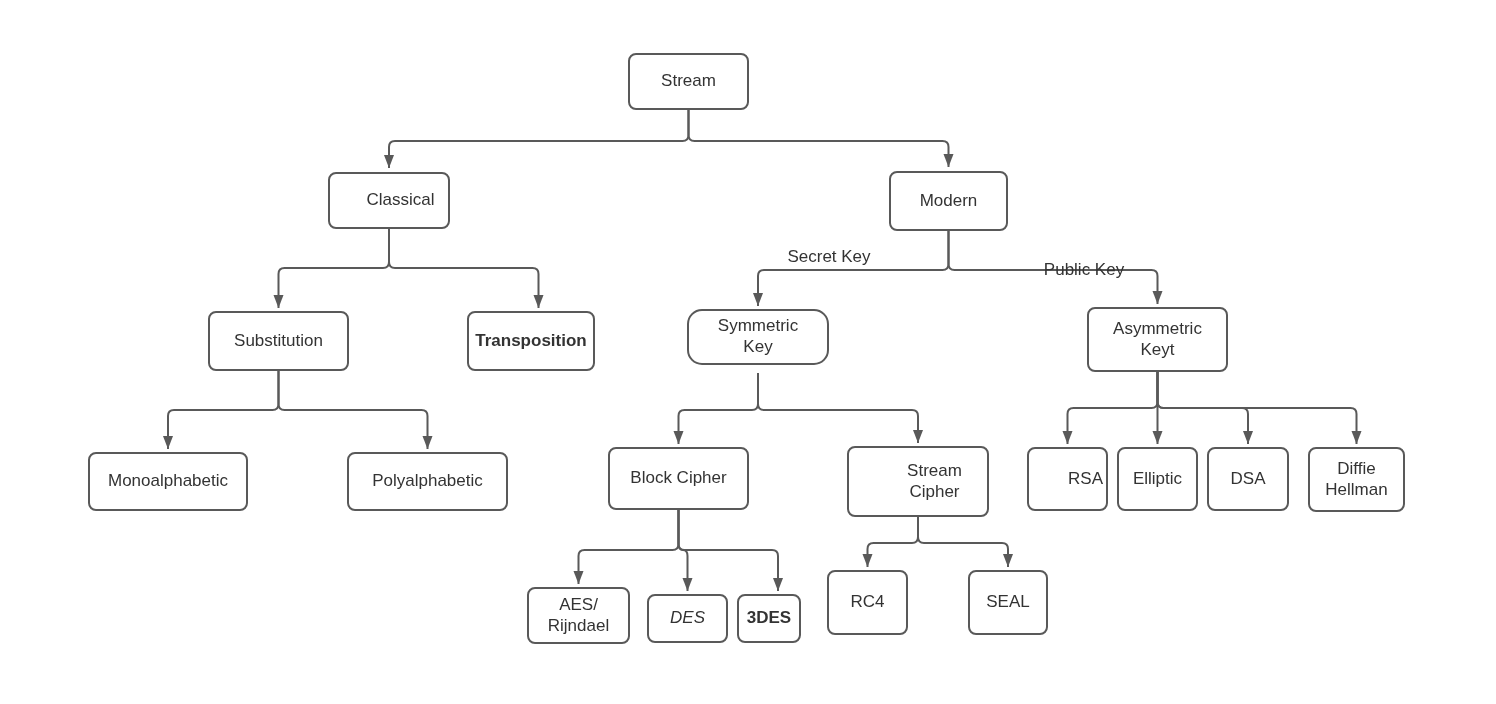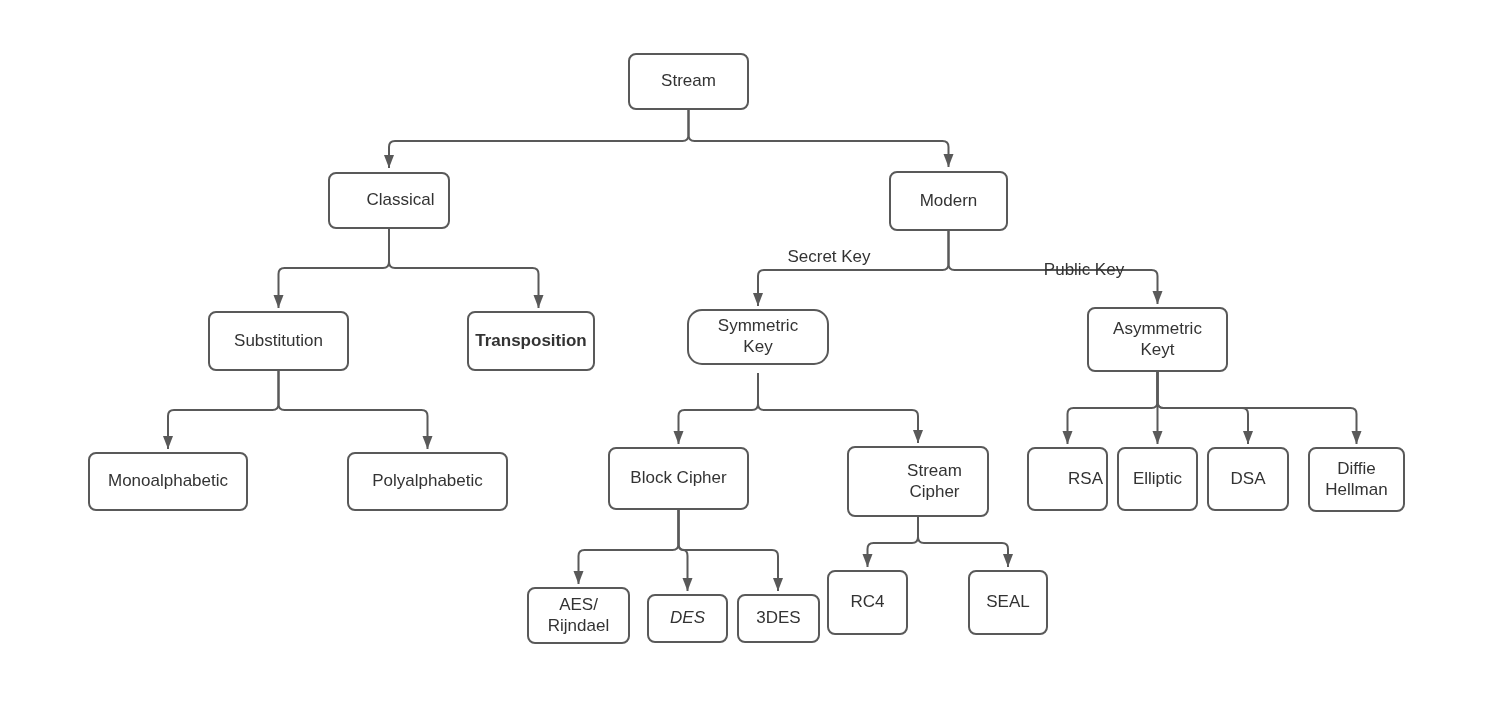--- a/index.html
+++ b/index.html
@@ -102,17 +102,17 @@
   <div class="node" style="left:847px; top:446px; width:142px; height:71px;padding-left:37px;">Stream
 Cipher</div>
   <div class="node" style="left:1027px; top:447px; width:81px; height:64px;padding-left:40px;">RSA</div>
   <div class="node" style="left:1117px; top:447px; width:81px; height:64px;">Elliptic</div>
   <div class="node" style="left:1207px; top:447px; width:82px; height:64px;">DSA</div>
   <div class="node" style="left:1308px; top:447px; width:97px; height:65px;">Diffie
 Hellman</div>
   <div class="node" style="left:527px; top:587px; width:103px; height:57px;">AES/
 Rijndael</div>
   <div class="node" style="left:647px; top:594px; width:81px; height:49px;font-style:italic;">DES</div>
-  <div class="node" style="left:737px; top:594px; width:83px; height:49px;">3DES</div>
+  <div class="node" style="left:737px; top:594px; width:64px; height:49px;font-weight:bold;">3DES</div>
   <div class="node" style="left:827px; top:570px; width:81px; height:65px;">RC4</div>
   <div class="node" style="left:968px; top:570px; width:80px; height:65px;">SEAL</div>
 
 </div>
 
 </body></html>

